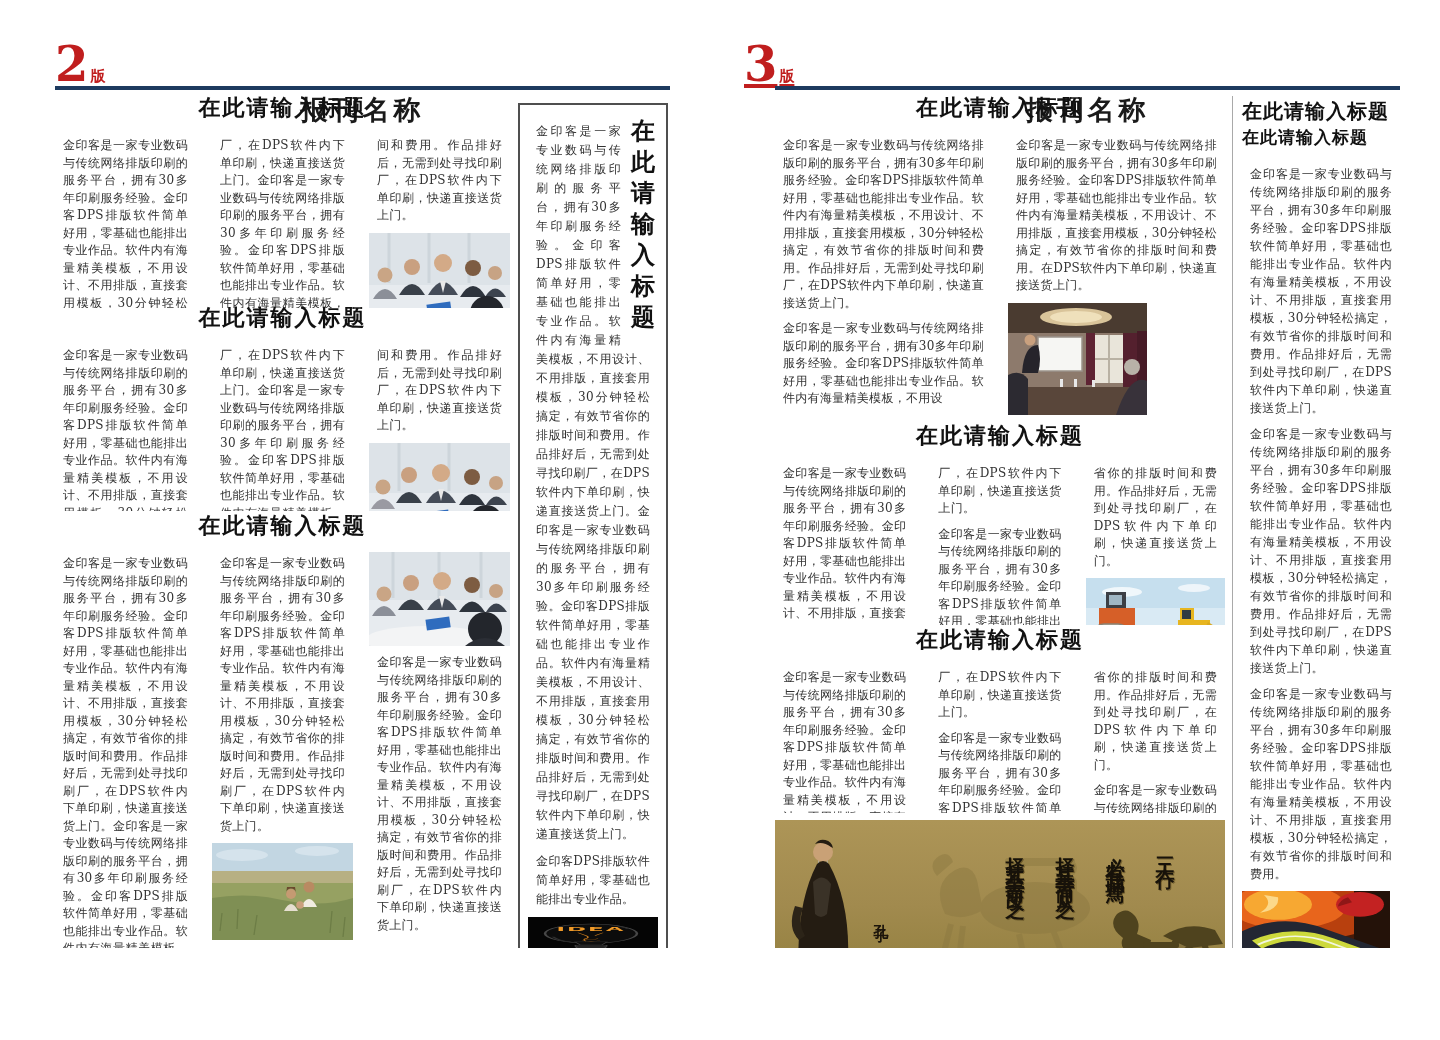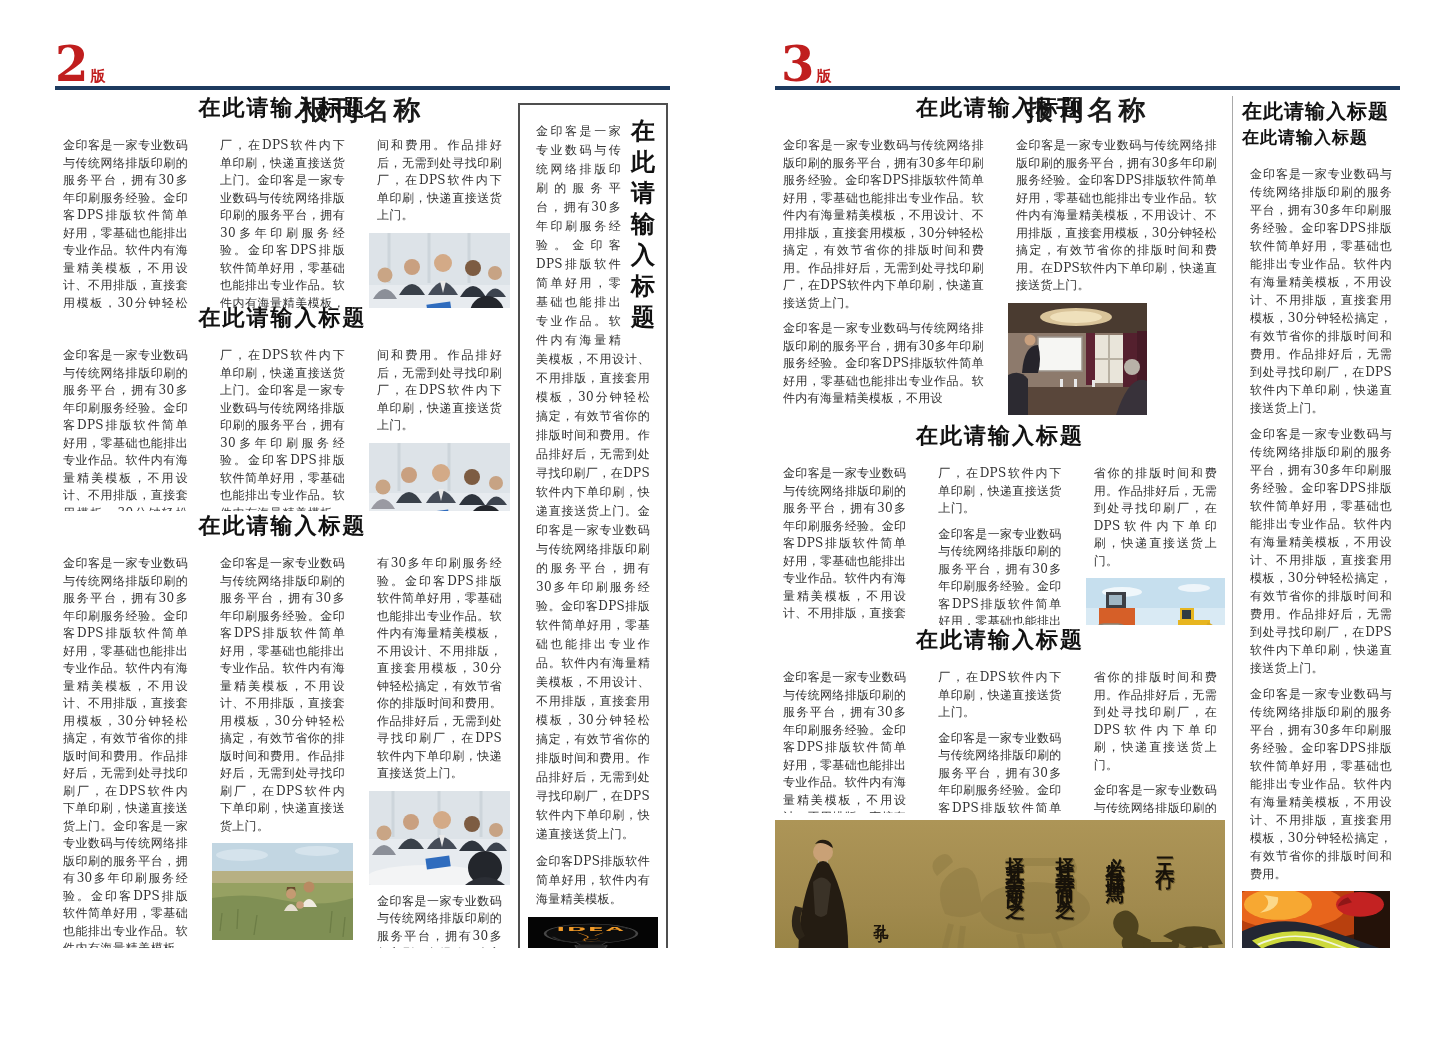--- a/index.html
+++ b/index.html
@@ -159,23 +159,20 @@
             </g>
           <circle cx="97" cy="44" r="5.5" fill="#b98a62"></circle>
             <path d="M89,64 q8,-16 16,0 z" fill="#f1ece1"></path>
           <circle cx="79" cy="51" r="5" fill="#c59a72"></circle>
             <path d="M74,51 a5,5 0 0 1 10,-1 l-1,-6 l-8,0 z" fill="#6b4a2e"></path>
             <path d="M72,68 q7,-14 14,0 z" fill="#e6dfd1"></path>
           <circle cx="88" cy="62" r="3.8" fill="#caa07c"></circle>
         </svg>
       </div>
       <div class="col">
-        <div>
-            <p>有30多年印刷服务经验。金印客DPS排版软件简单好用，零基础也能排出专业作品。软件内有海量精美模板，不用设计、不用排版，直接套用模板，30分钟轻松搞定，有效节省你的排版时间和费用。作品排好后，无需到处寻找印刷厂，在DPS软件内下单印刷，快递直接送货上门。</p>
-          </div>
         <svg class="photo" width="141" height="94" viewBox="0 0 141 94" preserveAspectRatio="none">
           <rect width="141" height="94" fill="#e7ebef"></rect>
             <rect width="141" height="48" fill="#dde3e8"></rect>
           <line x1="24" y1="0" x2="24" y2="46" stroke="#cdd5db" stroke-width="3"></line>
             <line x1="70" y1="0" x2="70" y2="46" stroke="#cdd5db" stroke-width="3"></line>
             <line x1="112" y1="0" x2="112" y2="46" stroke="#cdd5db" stroke-width="3"></line>
           <ellipse cx="58" cy="88" rx="62" ry="14" fill="#f3f4f5"></ellipse>
           <circle cx="15" cy="42" r="7.5" fill="#c9a585"></circle>
             <path d="M3,64 q12,-20 24,0 z" fill="#8b8f98"></path>
           <circle cx="42" cy="31" r="8" fill="#c9a080"></circle>
@@ -196,21 +193,21 @@
           </div>
       </div>
     </div>
   </div>
 
   <div class="abs" id="sidebox">
     <div class="boxtext">
       <div class="vtitle">在此请输入标题</div>
       <div>
           <p>金印客是一家专业数码与传统网络排版印刷的服务平台，拥有30多年印刷服务经验。金印客DPS排版软件简单好用，零基础也能排出专业作品。软件内有海量精美模板，不用设计、不用排版，直接套用模板，30分钟轻松搞定，有效节省你的排版时间和费用。作品排好后，无需到处寻找印刷厂，在DPS软件内下单印刷，快递直接送货上门。金印客是一家专业数码与传统网络排版印刷的服务平台，拥有30多年印刷服务经验。金印客DPS排版软件简单好用，零基础也能排出专业作品。软件内有海量精美模板，不用设计、不用排版，直接套用模板，30分钟轻松搞定，有效节省你的排版时间和费用。作品排好后，无需到处寻找印刷厂，在DPS软件内下单印刷，快递直接送货上门。</p>
-          <p>金印客DPS排版软件简单好用，软件内有海量精美模板。</p>
+          <p>金印客DPS排版软件简单好用，零基础也能排出专业作品。</p>
         </div>
     </div>
     <svg width="130" height="212" viewBox="0 0 130 212" preserveAspectRatio="none" style="margin-top:auto;display:block;">
       <rect width="130" height="212" fill="#050505"></rect>
       <circle cx="63" cy="80" r="46" fill="#0c0c0c" stroke="#474747" stroke-width="2.5"></circle>
       <path d="M25,95 a46,46 0 0 0 18,26" stroke="#2e2e2e" stroke-width="3" fill="none"></path>
       <path d="M100,58 a46,46 0 0 0 -14,-18" stroke="#383838" stroke-width="2" fill="none"></path>
       <text x="63" y="68" text-anchor="middle" fill="#f09a28" font-family="DejaVu Sans, Liberation Sans, sans-serif" font-size="23" font-weight="bold" letter-spacing="2">IDEA</text>
       <path d="M50,76 l8,14 m17,-14 l-8,14 m-9,0 q4,8 0,14 q-4,6 0,12" stroke="#c87a1e" stroke-width="1.6" fill="none"></path>
       <path d="M56,104 q7,10 14,0 m-16,8 q9,12 18,0" stroke="#9a5c14" stroke-width="1.4" fill="none"></path>
@@ -218,21 +215,21 @@
       <g fill="#141414" stroke="#5a5a5a" stroke-width="1.4">
         <rect x="47" y="136" width="32" height="8" rx="4"></rect>
           <rect x="48" y="145" width="30" height="8" rx="4"></rect>
           <rect x="49" y="154" width="28" height="8" rx="4"></rect>
           <rect x="50" y="163" width="26" height="8" rx="4"></rect>
       </g>
       <path d="M56,172 l14,0 l-4,12 l-6,0 z" fill="#1c1c1c" stroke="#4c4c4c" stroke-width="1.2"></path>
     </svg>
   </div>
 
-  <div class="abs pagenum" style="left:781px;top:40px;"><span>3</span><span class="suffix">版</span></div>
+  <div class="abs pagenum" style="left:744px;top:40px;text-decoration:underline;"><span>3</span><span class="suffix">版</span></div>
   <div class="abs masthead" style="left:775px;top:50px;width:625px;">报刊名称</div>
   <div class="abs rule" style="left:775px;top:86px;width:625px;"></div>
 
   <div class="sec" style="left:775px;top:96px;width:450px;">
     <h2 class="sec-h">在此请输入标题</h2>
     <div class="cols" style="height:296px;">
       <div class="col">
           <p>金印客是一家专业数码与传统网络排版印刷的服务平台，拥有30多年印刷服务经验。金印客DPS排版软件简单好用，零基础也能排出专业作品。软件内有海量精美模板，不用设计、不用排版，直接套用模板，30分钟轻松搞定，有效节省你的排版时间和费用。作品排好后，无需到处寻找印刷厂，在DPS软件内下单印刷，快递直接送货上门。</p>
           <p>金印客是一家专业数码与传统网络排版印刷的服务平台，拥有30多年印刷服务经验。金印客DPS排版软件简单好用，零基础也能排出专业作品。软件内有海量精美模板，不用设</p>
         </div>

